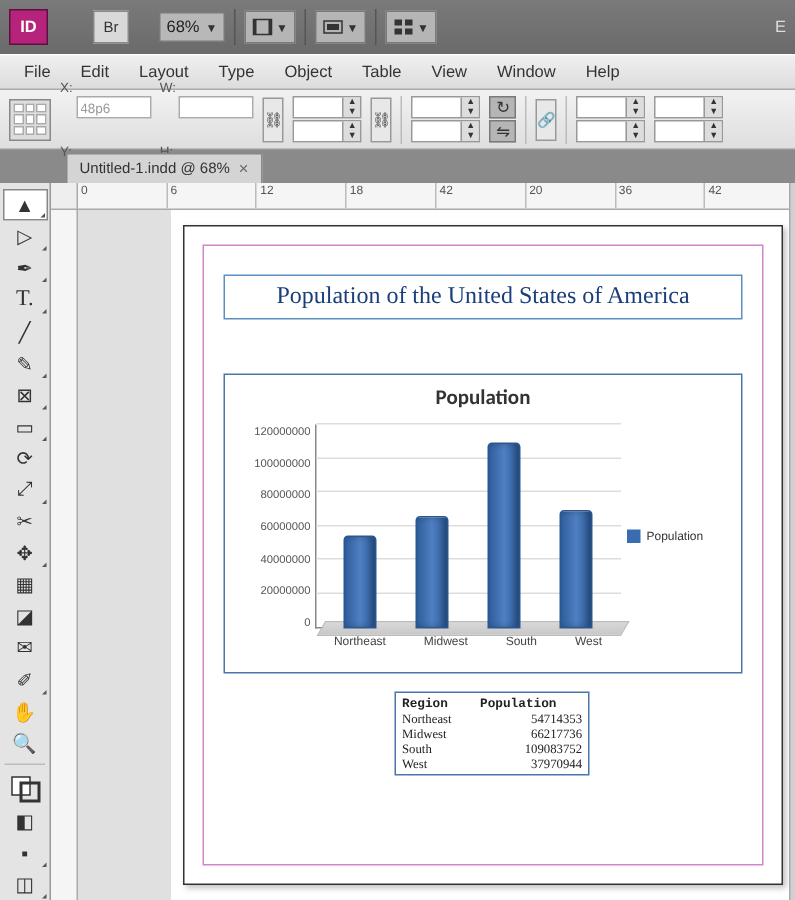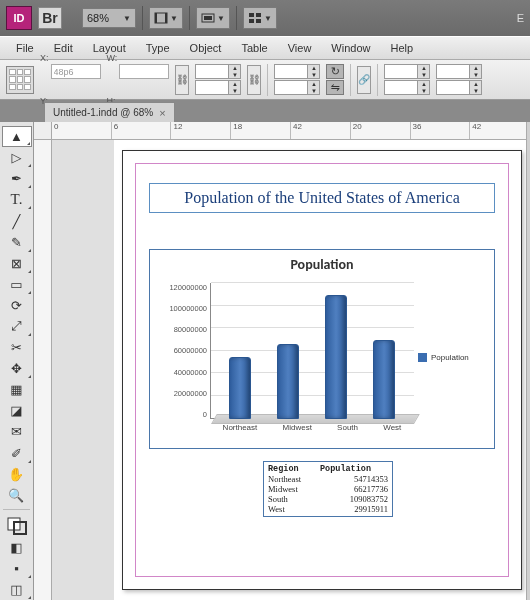--- a/index.html
+++ b/index.html
@@ -1,22 +1,22 @@
 <!DOCTYPE html>
 <html><head>
 <meta charset="utf-8">
 <style>
 * { box-sizing: border-box; margin: 0; padding: 0; }
 body { font-family: Tahoma, Arial, sans-serif; font-size: 11px; background: #e0e0e0; width: 530px; height: 600px; overflow: hidden; color: #333; }
 
 
 .appbar { height: 36px; background: linear-gradient(#7a7a7a,#6a6a6a); display: flex; align-items: center; padding: 0 6px; gap: 6px; }
 .app-icon { width: 26px; height: 24px; background: #b5237a; border: 1px solid #5a1240; display:flex; align-items:center; justify-content:center; color:#fff; font-weight:bold; font-size:11px; }
-.br-icon { width: 24px; height: 22px; background:#d9d9d9; border:1px solid #888; display:flex; align-items:center; justify-content:center; font-size:14px; font-weight:bold; }
-.zoom-combo { background:#b8b8b8; border:1px solid #7a7a7a; height:20px; display:flex; align-items:center; padding:0 4px; gap:14px; color:#222; }
+.br-icon { width: 24px; height: 22px; background:#d9d9d9; border:1px solid #888; display:flex; align-items:center; justify-content:center; font-size:10px; font-weight:normal;margin-left:24px; }
+.zoom-combo { background:#b8b8b8; border:1px solid #7a7a7a; height:20px; display:flex; align-items:center; padding:0 4px; gap:4px; color:#222; }
 .drop-arrow { font-size:8px; color:#333; }
 .top-grp { height:22px; min-width:34px; background:#b5b5b5; border:1px solid #7a7a7a; display:flex; align-items:center; justify-content:center; gap:2px; padding:0 3px; }
 .divider-v { width:1px; height:24px; background:#555; }
 
 
 .menubar { height: 24px; background: linear-gradient(#f0f0f0,#dcdcdc); border-top:1px solid #fff; border-bottom:1px solid #aaa; display:flex; align-items:center; padding:0 6px; gap:0; }
 .menu-item { padding:3px 10px; color:#333; }
 
 
 .ctrlrow { height: 40px; background: linear-gradient(#f2f2f2,#dedede); border-bottom:1px solid #999; display:flex; align-items:center; padding:0 6px; gap:6px; }
@@ -359,21 +359,21 @@
           <div class="row">
               <span class="c1">Midwest</span>
               <span class="c2">66217736</span>
             </div>
           <div class="row">
               <span class="c1">South</span>
               <span class="c2">109083752</span>
             </div>
           <div class="row">
               <span class="c1">West</span>
-              <span class="c2">29915911</span>
+              <span class="c2">37970944</span>
             </div>
         </div>
 
       </div>
     </div>
     <div class="right-edge"></div>
   </div>
 </div>
 
 </body></html>

